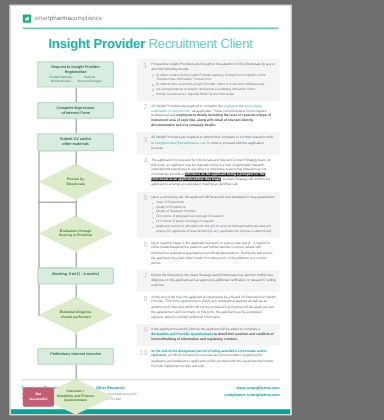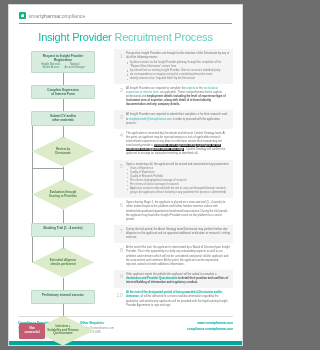--- a/index.html
+++ b/index.html
@@ -39,21 +39,21 @@
   .hdr-rule {
     margin: 4px 0 0 0; height: 1px; background: #17b881; opacity: .85;
   }
 
   
   .title {
     text-align: center; margin-top: 7px;
     font-size: 11px; color: #5fcfc0; font-weight: 400;
     letter-spacing: -.2px; white-space: nowrap;
   }
-  .title b { color: #15b9a4; font-weight: normal; }
+  .title b { color: #15b9a4; font-weight: bold; }
 
   
   .body { display: flex; padding: 6px 9px 0 9px; gap: 6px; }
 
   
   .flow { width: 90px; position: relative; flex: none; padding-top: 2px; }
   .node {
     position: relative; margin: 0 auto;
     display: flex; align-items: center; justify-content: center;
     text-align: center; z-index: 2;
@@ -144,21 +144,21 @@
   <div class="header">
     <div class="logo-row">
       <span class="logo-mark"></span>
       <span class="logo-text"><span>smart</span><b>pharma</b><span>compliance</span></span>
     </div>
     <div class="hdr-rule"></div>
   </div>
 
   <div class="title">
     <b>Insight Provider</b>
-    <span>Recruitment Process</span>
+    <span>Recruitment Client</span>
   </div>
 
   <div class="body">
 
     <div class="flow">
 
       <div class="loop-v" style="top:76px; height:138px;"></div>
       <div class="loop-h" style="left:14px; top:76px; width:31px;"></div>
       <div class="loop-h" style="left:14px; top:119px; width:31px;"></div>
       <div class="loop-h" style="left:14px; top:174px; width:31px;"></div>

